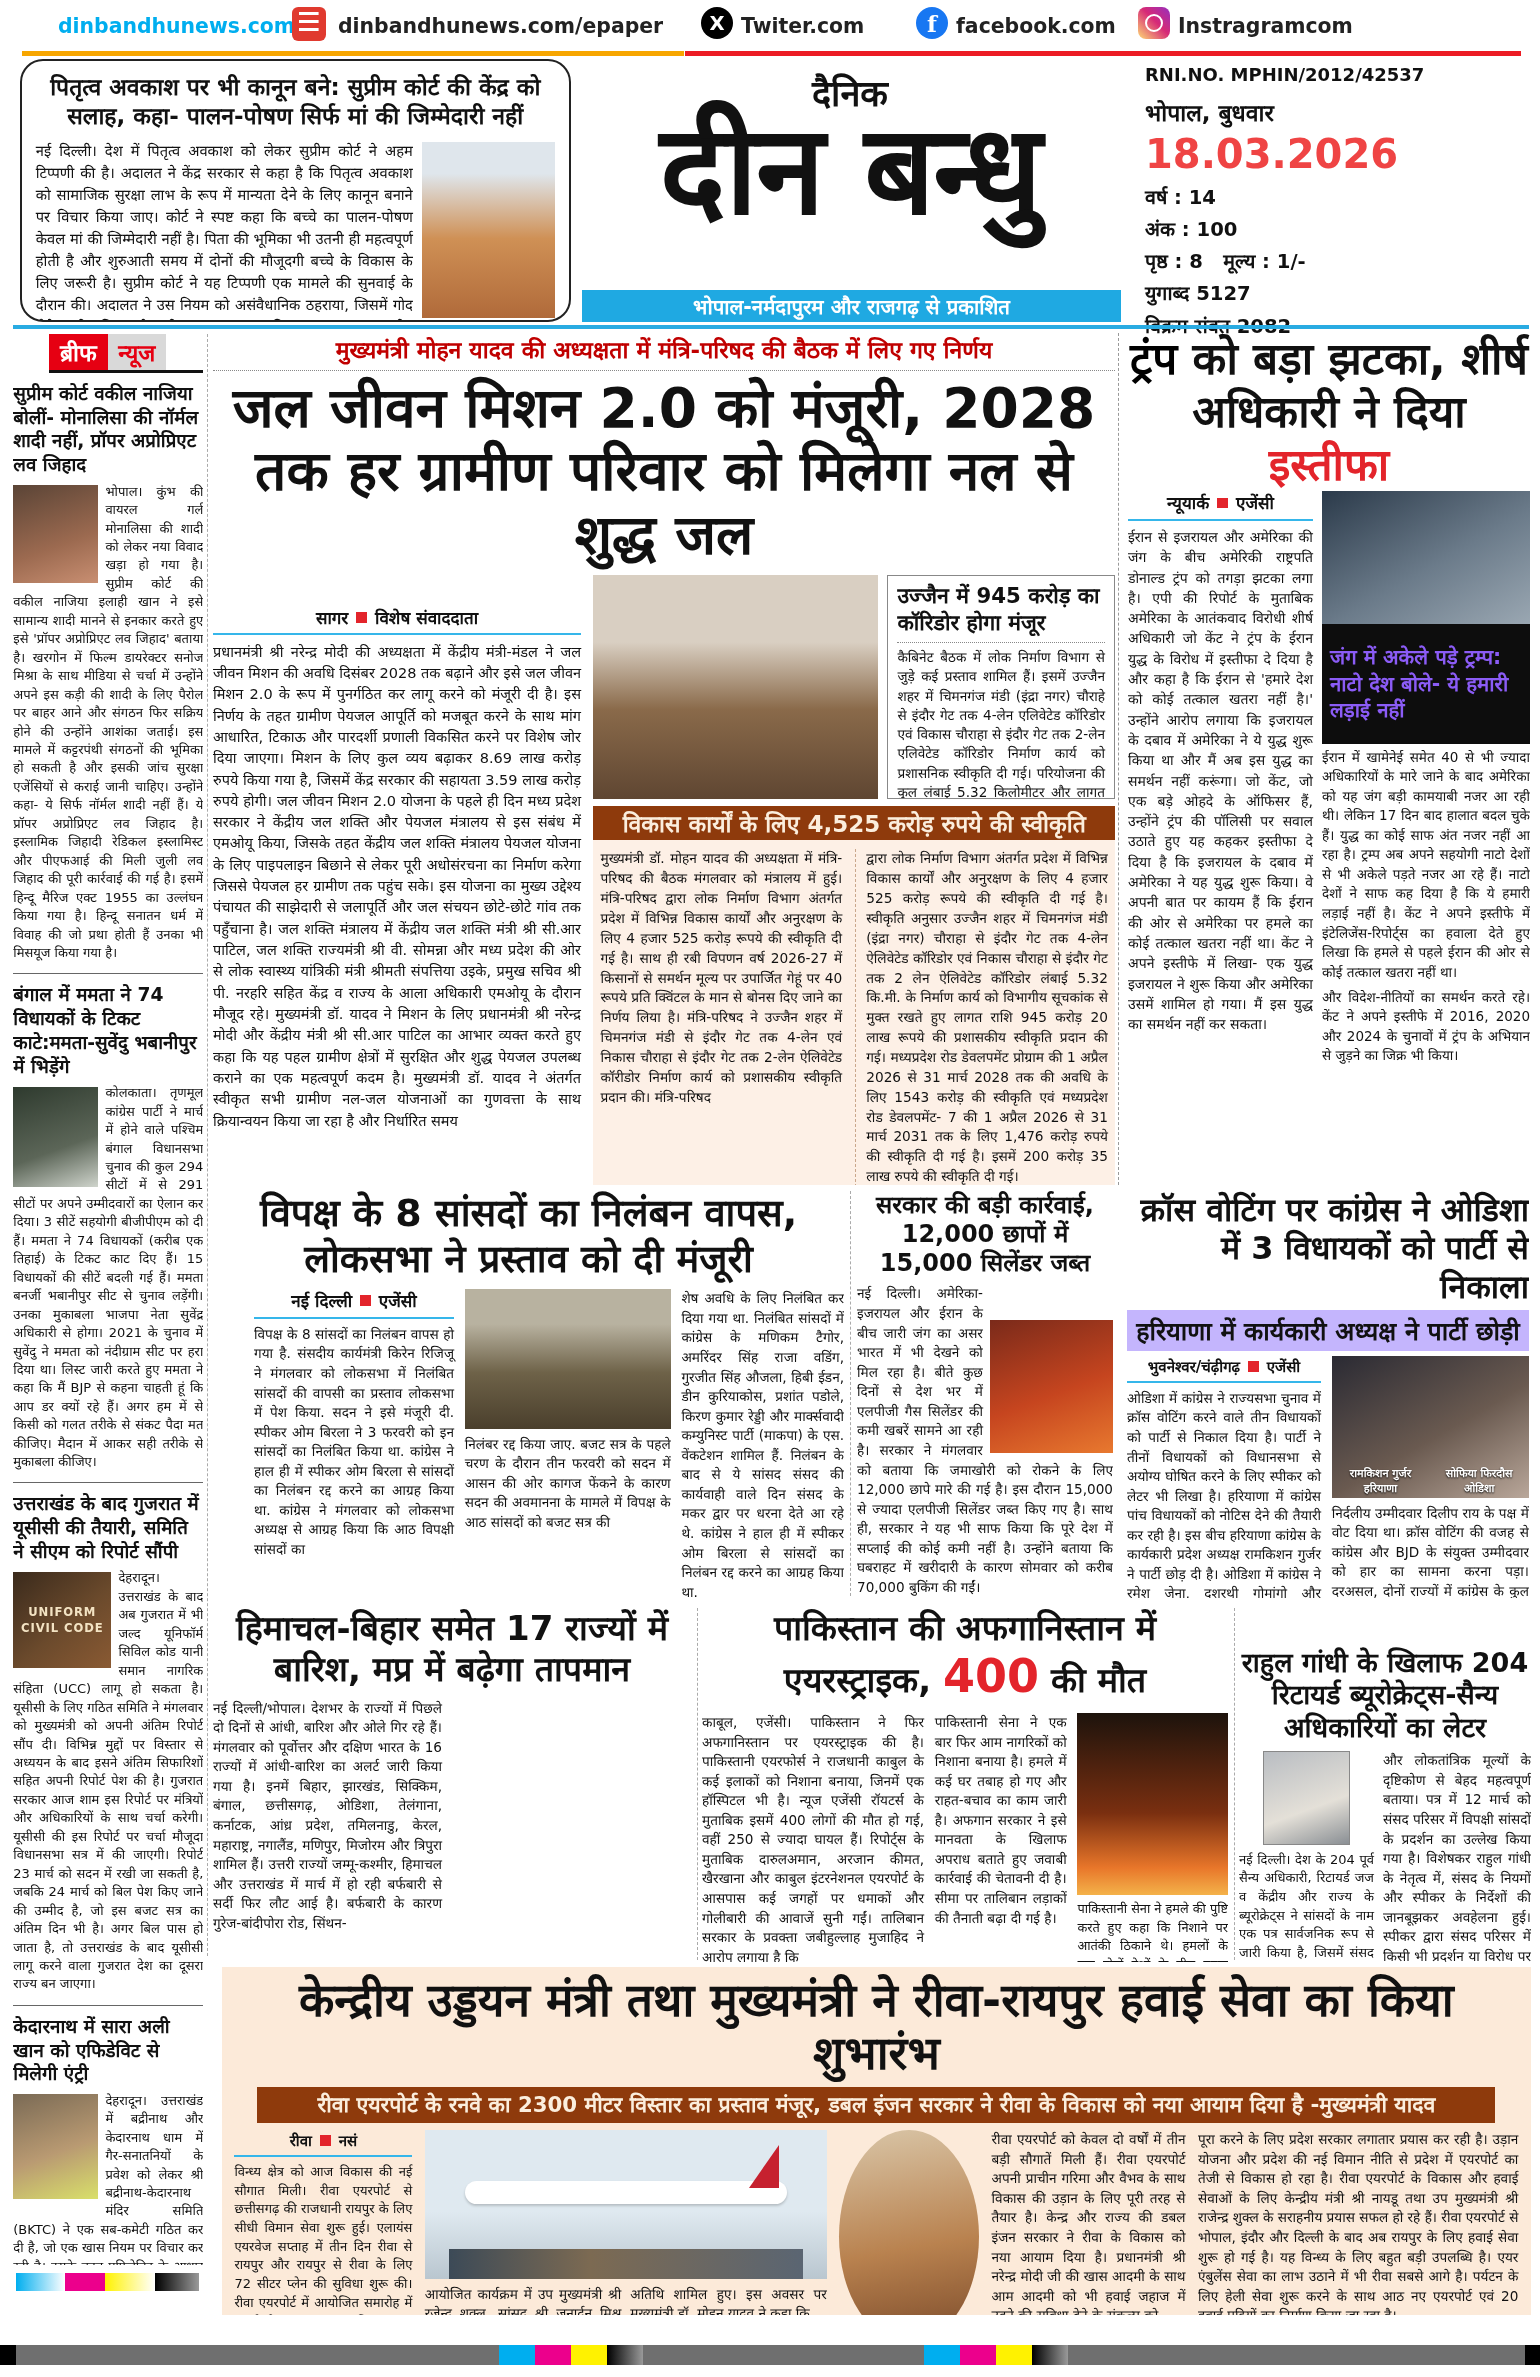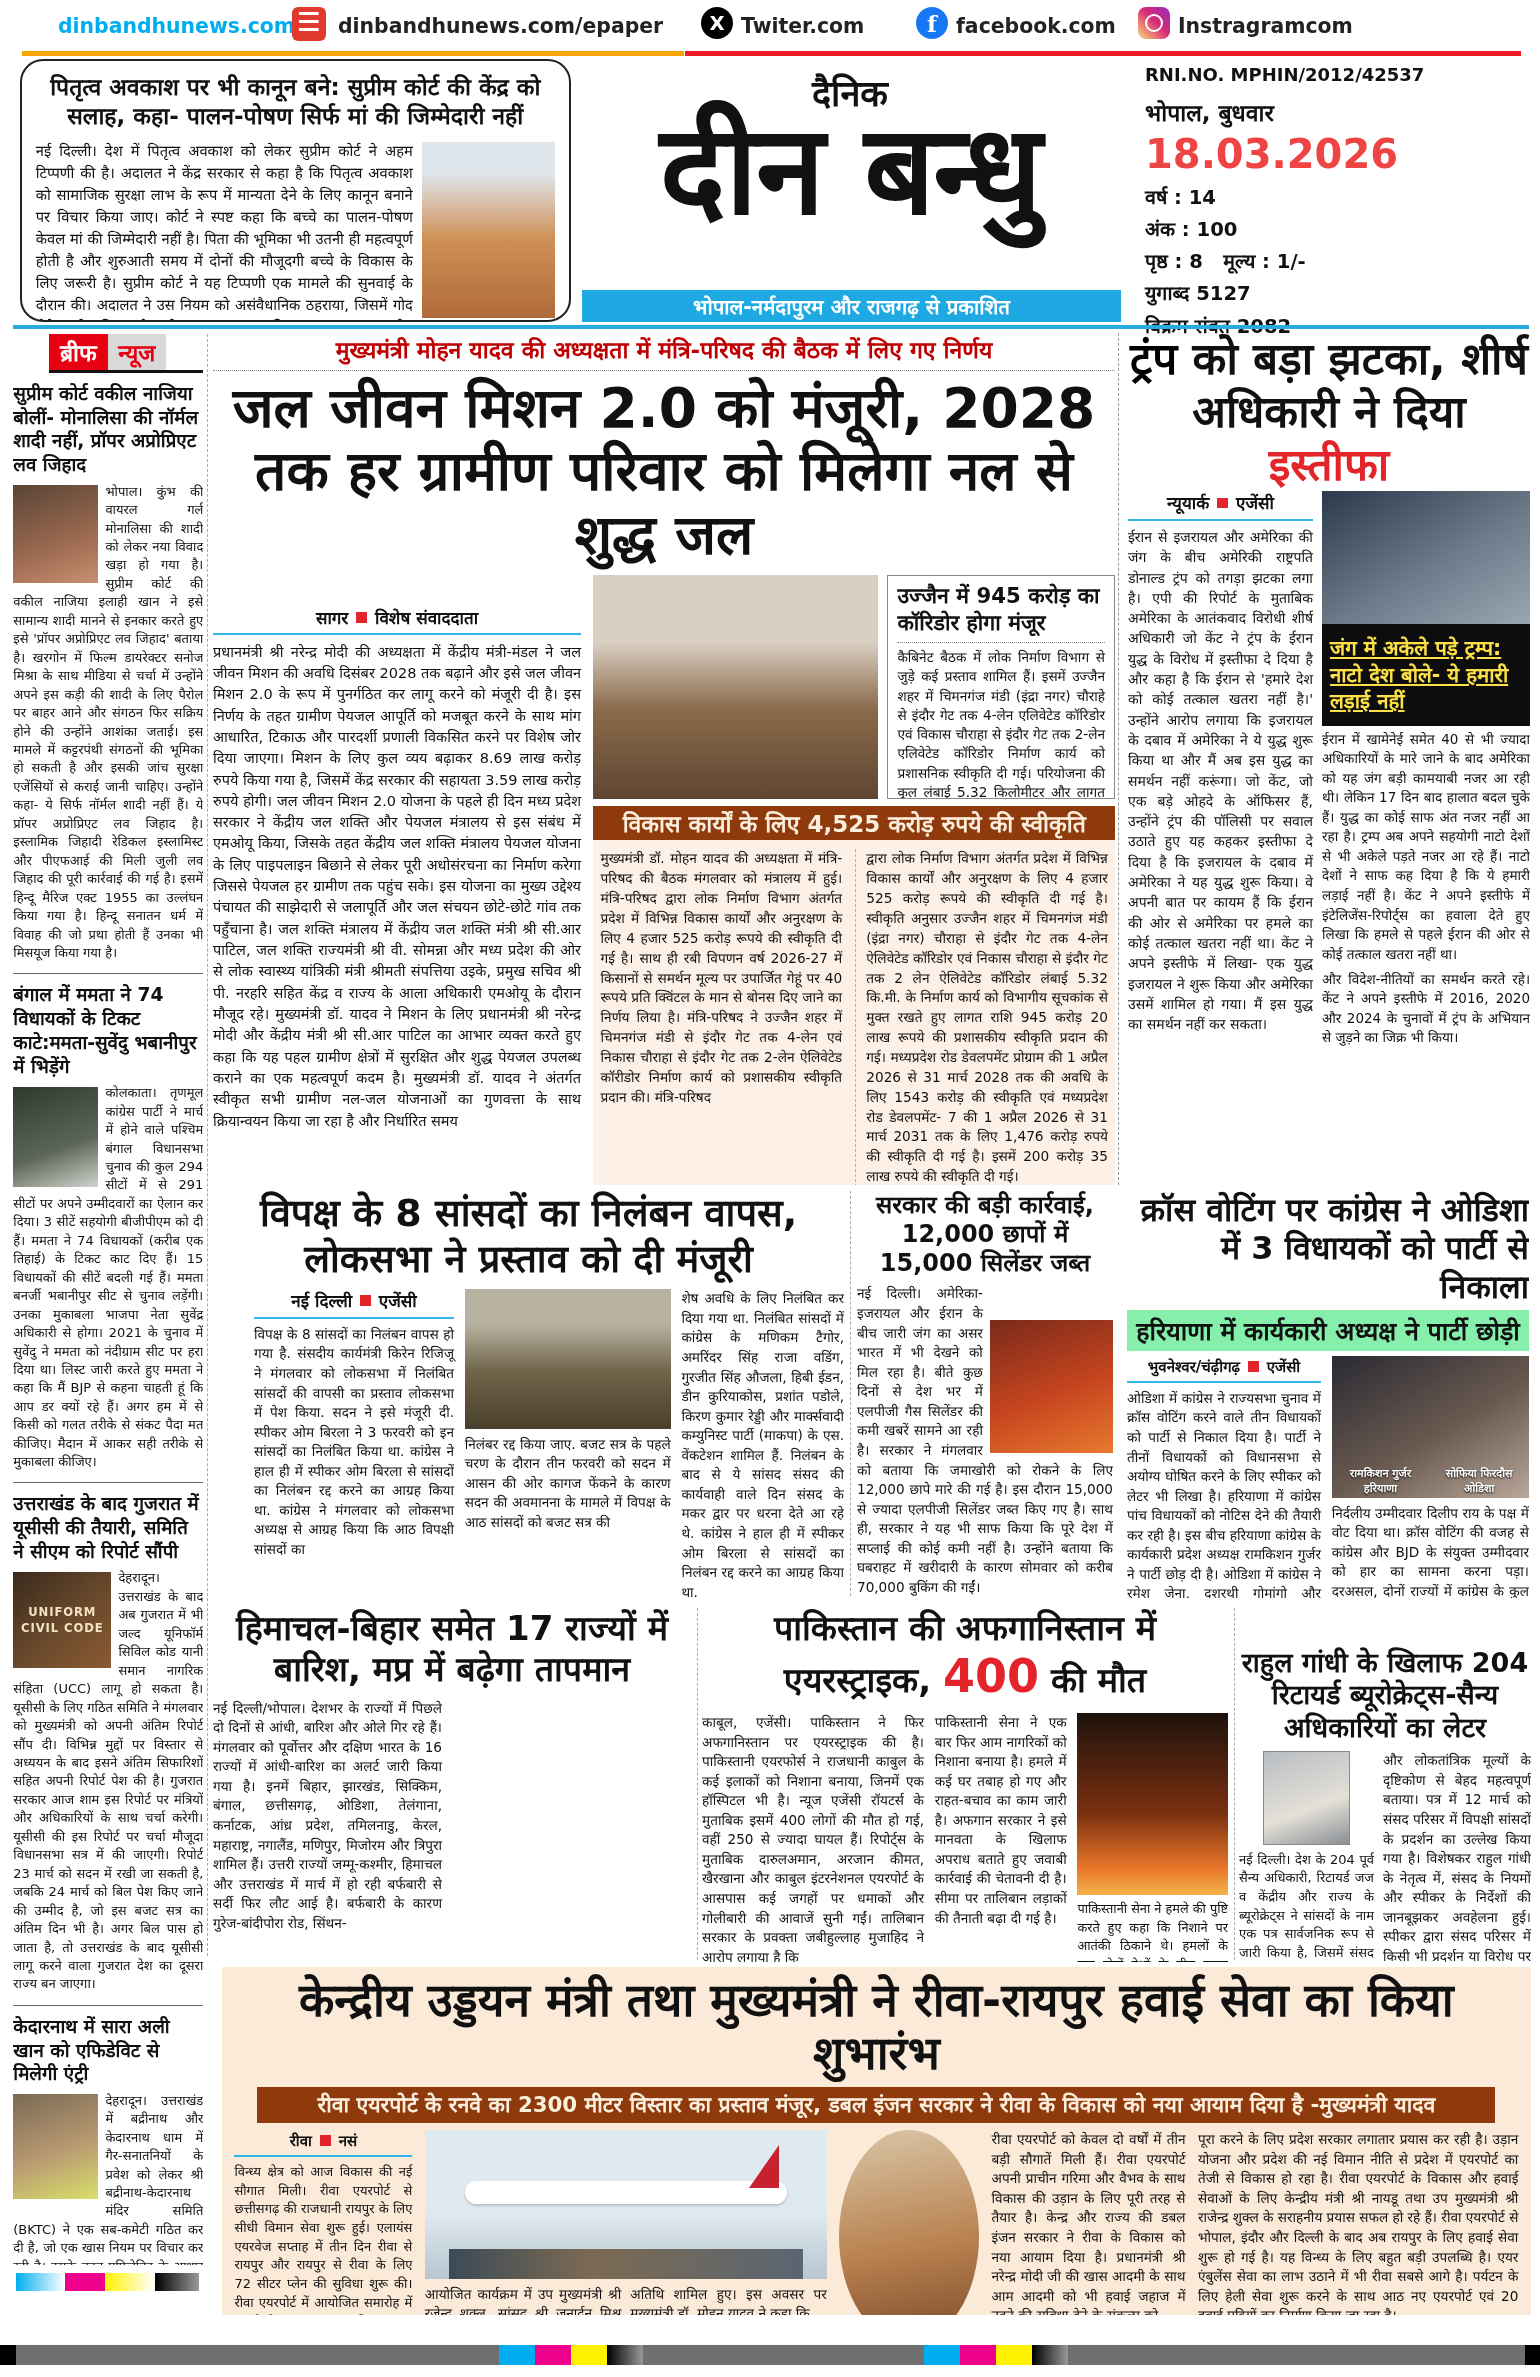--- a/index.html
+++ b/index.html
@@ -56,25 +56,25 @@
   .band{background:#8e3a0c;color:#fbeedd;font-size:23px;font-weight:800;display:flex;align-items:center;justify-content:center;}
   .band-cols{background:#fdf0e6;display:flex;gap:12.4px;padding:9px 7.1px;}
   .band-col{flex:1;font-size:13.7px;line-height:1.45;}
   .band-col + .band-col{border-left:0.9px dashed #c9a78c;padding-left:10.7px;}
   
   .trump-wrap{border-left:0.9px dashed #999;padding-left:9px;}
   .h-trump{font-size:44px;font-weight:900;line-height:1.2;text-align:center;}
   .c-cyan{color:#000000;}
   .c-red{color:#e3242b;}
   .trump-box{border:2.7px solid #e3242b;border-radius:19.6px;padding:5.3px 10.7px;font-size:26px;font-weight:800;text-align:center;line-height:1.3;margin:7.1px 1.8px;}
-  .black-cap{background:#0d0d0d;color:#fde047;font-size:20.4px;font-weight:800;line-height:1.3;padding:11px 8px;text-decoration:underline;}
+  .black-cap{background:#0d0d0d;color:#8b5cf6;font-size:20.4px;font-weight:800;line-height:1.3;padding:20px 8px;}
   .small-b{font-size:13.5px;line-height:1.45;}
   
   .h-sec{font-weight:900;text-align:center;line-height:1.2;}
-  .cyan-band{background:#86efac;font-size:25px;font-weight:800;text-align:center;padding:3.6px 1.8px;margin:3.6px 0 5.3px;}
+  .cyan-band{background:#c4b5fd;font-size:25px;font-weight:800;text-align:center;padding:3.6px 1.8px;margin:3.6px 0 5.3px;}
   .cols{display:flex;gap:10.7px;}
   .colt{font-size:13.6px;line-height:1.44;}
   
   .rewa{background:#fcead9;padding:7.1px 12.4px;overflow:hidden;}
   .h-rewa{font-size:46px;font-weight:900;text-align:center;line-height:1.15;}
   .rewa-band{background:#8e3a0c;color:#fbeedd;font-size:21.3px;font-weight:800;display:flex;align-items:center;justify-content:center;margin:7.1px 23px;padding:5.3px 3.6px;line-height:1.2;}
   .rewa-cols{display:flex;gap:12.4px;margin-top:7.1px;}
   .oval{border-radius:50%;}
   
   .pcap{display:flex;justify-content:space-around;align-items:flex-end;height:100%;color:#fff;font-size:11px;font-weight:bold;text-align:center;text-shadow:0 0.9px 1.8px #000;padding-bottom:3.6px;box-sizing:border-box;}

